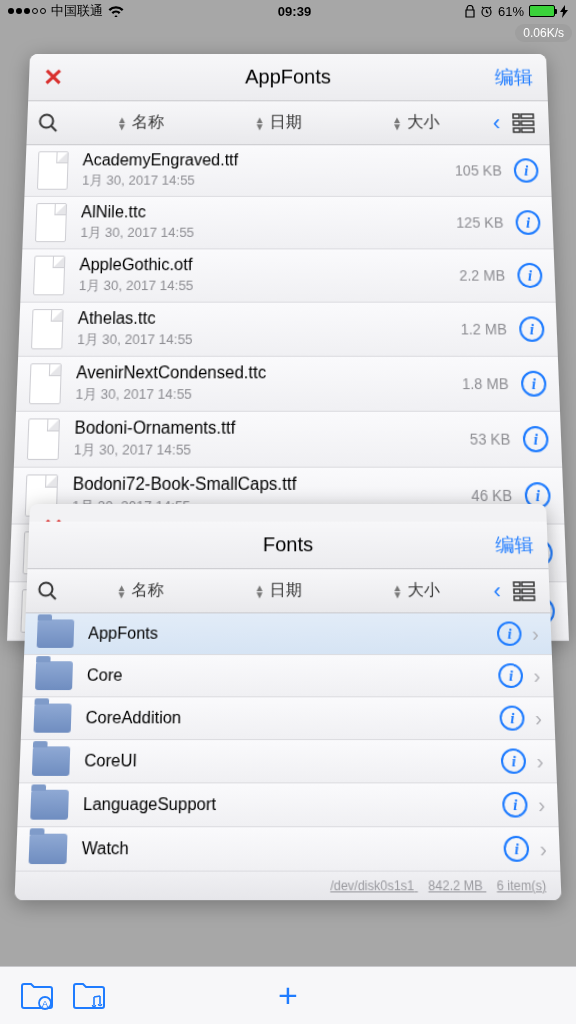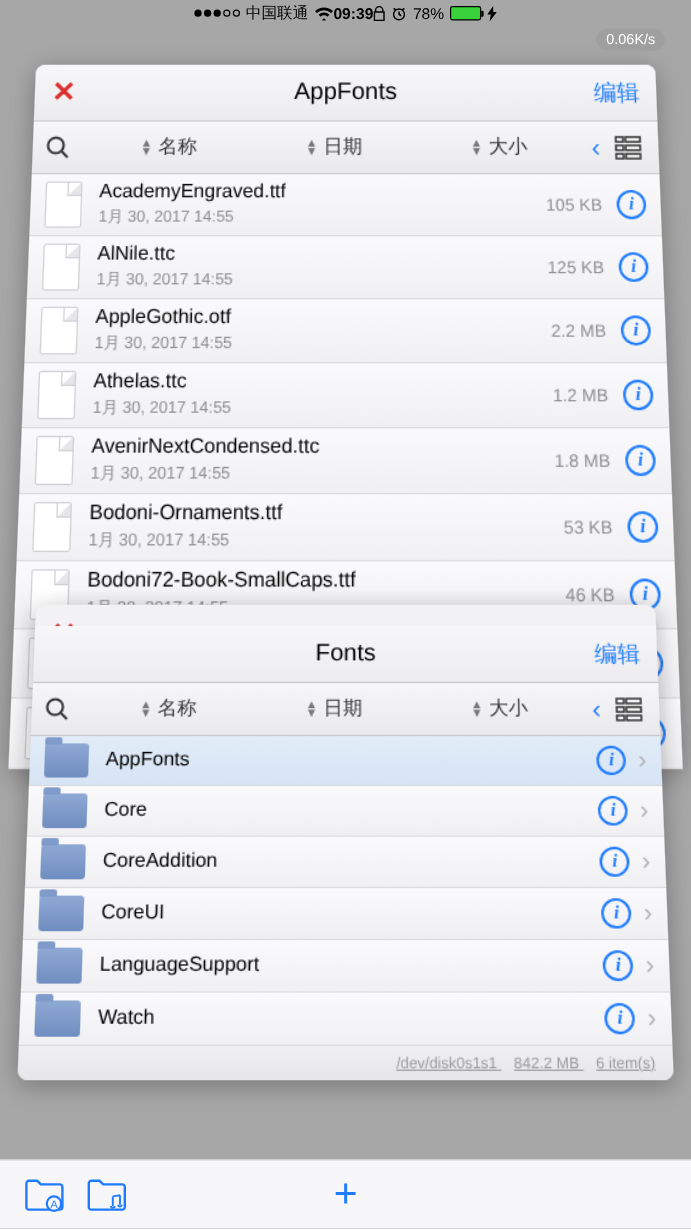--- a/index.html
+++ b/index.html
@@ -1,24 +1,24 @@
 <!DOCTYPE html>
 <html><head>
 <meta charset="utf-8">
 <style>
 *{margin:0;padding:0;box-sizing:border-box;font-family:-apple-system,"Helvetica Neue",Arial,sans-serif;-webkit-font-smoothing:antialiased}
 body{width:576px;height:1024px;background:#a7a7a7;position:relative;overflow:hidden}
-.status-bar{height:22px;display:flex;align-items:center;justify-content:center;padding:0 8px;font-size:13px;color:#000;font-weight:500}
+.status-bar{height:22px;display:flex;align-items:center;justify-content:space-between;padding:0 8px;font-size:13px;color:#000;font-weight:500}
 .status-left,.status-right{display:flex;align-items:center;gap:5px}
 .dots{display:flex;gap:2px}
 .dot{width:6px;height:6px;border-radius:50%;background:#000}
 .dot.empty{background:transparent;border:1px solid #000}
 .battery{width:26px;height:12px;border:1px solid #000;border-radius:2px;position:relative;background:#3ad23a}
 .battery::after{content:"";position:absolute;right:-3px;top:3px;width:2px;height:5px;background:#000;border-radius:0 1px 1px 0}
-.speed-badge{position:absolute;right:22px;top:24px;background:#9f9f9f;color:#fff;font-size:12px;padding:2px 8px;border-radius:10px}
+.speed-badge{position:absolute;right:4px;top:24px;background:#9f9f9f;color:#fff;font-size:12px;padding:2px 8px;border-radius:10px}
 .card{background:#f2f2f4;position:absolute;left:50%;transform-origin:top center}
 .card1{top:54px;width:516px;transform:translateX(-50%) perspective(1400px) rotateX(12deg);border-radius:8px;box-shadow:0 4px 20px rgba(0,0,0,.3)}
 .card2{top:504px;width:516px;transform:translateX(-50%) perspective(1400px) rotateX(12deg);border-radius:8px;box-shadow:0 4px 20px rgba(0,0,0,.3);z-index:2}
 .hdr{height:48px;position:relative;display:flex;align-items:center;justify-content:center;background:linear-gradient(#f7f7f9,#ececef);border-bottom:1px solid #c8c8cc;border-radius:8px 8px 0 0}
 .hdr-title{font-size:20px;color:#000}
 .close-x{position:absolute;left:14px;font-size:24px;color:#d9302e;font-weight:600;cursor:pointer}
 .edit-btn{position:absolute;right:14px;font-size:19px;color:#1f7cff;cursor:pointer}
 .tools{height:44px;background:linear-gradient(#f7f7f9,#e9e9ec);border-bottom:1px solid #c8c8cc;display:flex;align-items:center;padding:0 10px}
 .search-ic{width:34px;color:#333}
 .sortcol{flex:1;display:flex;align-items:center;justify-content:center;gap:5px;color:#333;font-size:16px;cursor:pointer}
@@ -64,21 +64,21 @@
   </div>
   <span style="font-weight:700">09:39</span>
   <div class="status-right">
     <svg width="10" height="13" viewBox="0 0 10 13">
         <path fill="none" stroke="#000" stroke-width="1.2" d="M2 5V3.5a3 3 0 016 0V5M1 5h8v7H1z"></path>
       </svg>
     <svg width="13" height="13" viewBox="0 0 13 13">
         <circle cx="6.5" cy="7" r="4.5" fill="none" stroke="#000" stroke-width="1.2"></circle>
         <path stroke="#000" stroke-width="1.2" d="M6.5 4.5V7l1.8 1.2M2 2l2 1.5M11 2L9 3.5"></path>
       </svg>
-    <span>78%</span>
+    <span>61%</span>
     <div class="battery"></div>
     <svg width="8" height="13" viewBox="0 0 8 13">
         <path fill="#000" d="M5 0L0 7h3l-1 6 6-8H5z"></path>
       </svg>
   </div>
 </div>
 <div class="speed-badge">0.06K/s</div>
 
 <div class="card card1">
   <div class="hdr">

